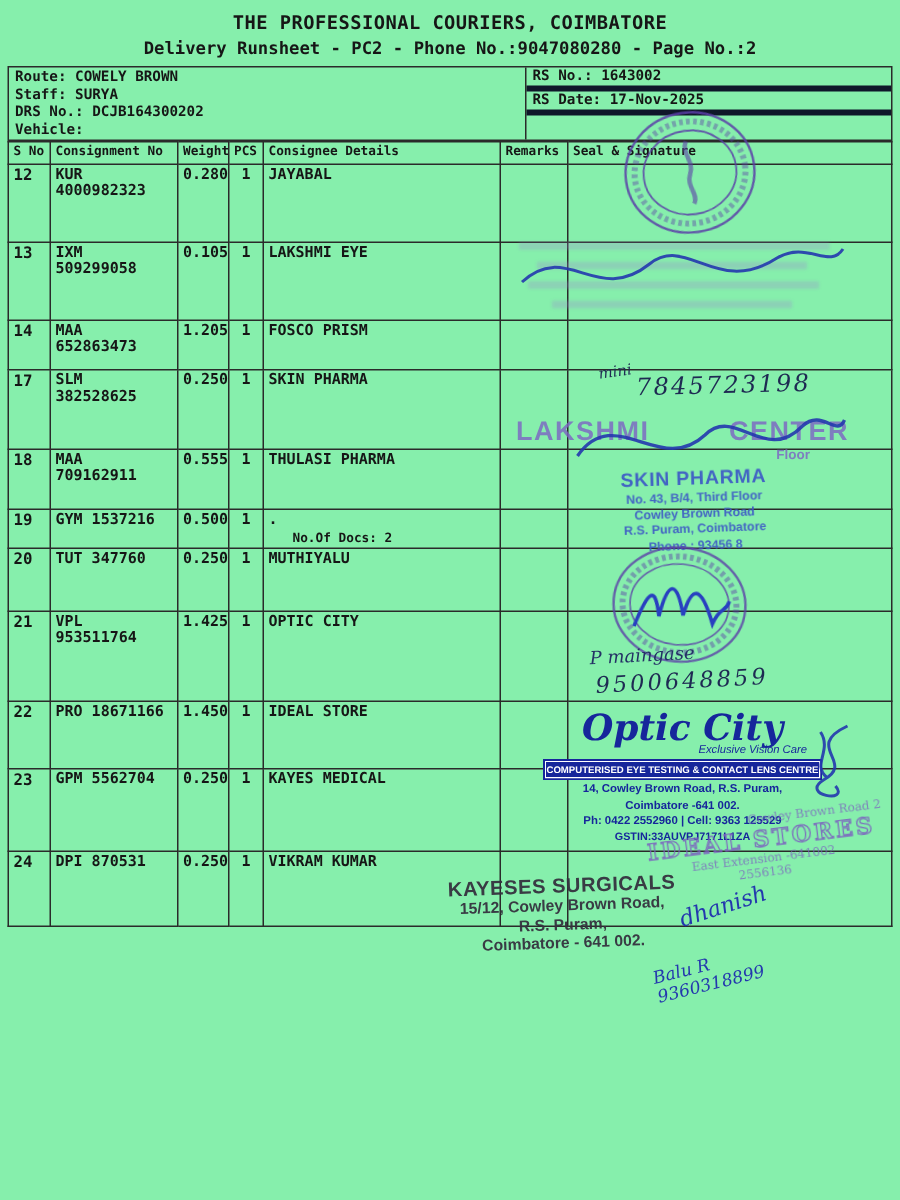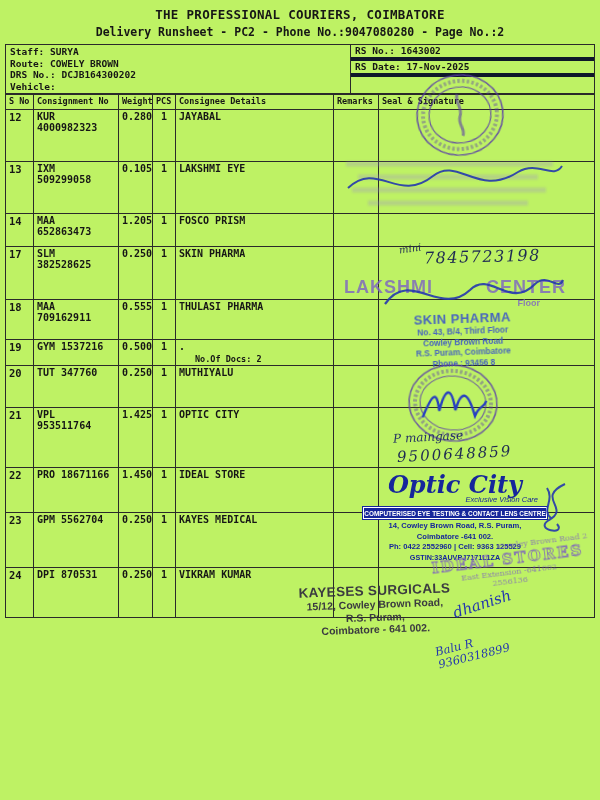--- a/index.html
+++ b/index.html
@@ -1,16 +1,16 @@
 <!DOCTYPE html>
 <html><head>
 <meta charset="utf-8">
 <style>
   html,body{margin:0;padding:0;background:#fff;}
-  .page{position:relative;width:600px;height:800px;background:#bef264;overflow:hidden;
+  .page{position:relative;width:600px;height:800px;background:#86efac;overflow:hidden;
         font-family:"DejaVu Sans Mono",monospace;color:#161616;}
   .title{text-align:center;font-weight:bold;font-size:12.5px;padding-top:7px;letter-spacing:.3px;}
   .subtitle{text-align:center;font-weight:bold;font-size:11.5px;margin-top:3px;}
   .info-box{display:flex;border:1px solid #2a2a2a;margin:5px 5px 0;height:48px;}
   .info-left{flex:1;padding:1px 4px;}
   .info-left .line{font-size:9.5px;font-weight:bold;line-height:11.5px;white-space:pre;}
   .info-right{width:243px;border-left:1px solid #2a2a2a;}
   .info-right .line{font-size:9.5px;font-weight:bold;line-height:12px;padding:0 4px;border-bottom:4px solid #0f172a;white-space:pre;}
   table.rs{border-collapse:collapse;margin:0 5px;width:590px;table-layout:fixed;}
   .rs th,.rs td{border:1px solid #2a2a2a;vertical-align:top;padding:1px 3px;overflow:hidden;}
@@ -69,22 +69,22 @@
 
 <div class="page">
 
   <div>
     <div class="title">THE PROFESSIONAL COURIERS, COIMBATORE</div>
     <div class="subtitle">Delivery Runsheet - PC2 - Phone No.:9047080280 - Page No.:2</div>
   </div>
 
   <div class="info-box">
     <div class="info-left">
+      <div class="line"><span>Route:</span> <span>COWELY BROWN</span></div>
       <div class="line"><span>Staff:</span> <span>SURYA</span></div>
-      <div class="line"><span>Route:</span> <span>COWELY BROWN</span></div>
       <div class="line"><span>DRS No.:</span> <span>DCJB164300202</span></div>
       <div class="line"><span>Vehicle:</span></div>
     </div>
     <div class="info-right">
       <div class="line"><span>RS No.:</span> <span>1643002</span></div>
       <div class="line"><span>RS Date:</span> <span>17-Nov-2025</span></div>
     </div>
   </div>
 
   <table class="rs">

